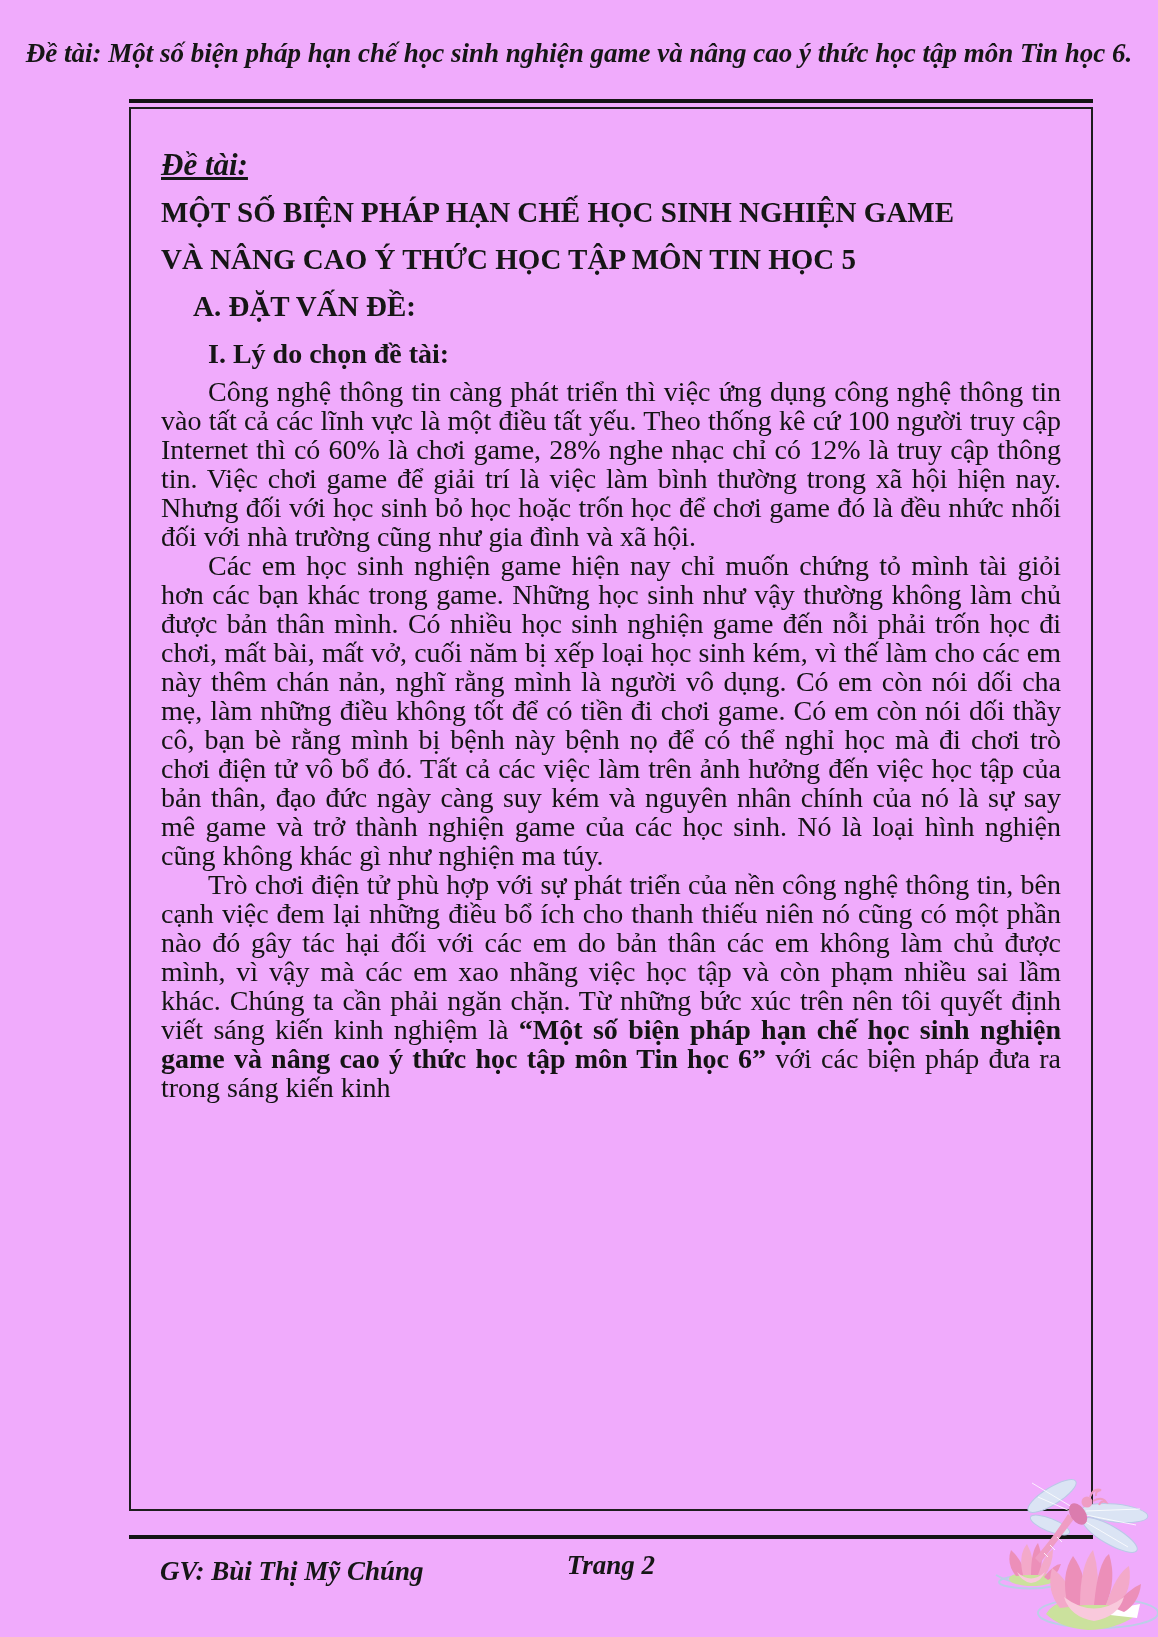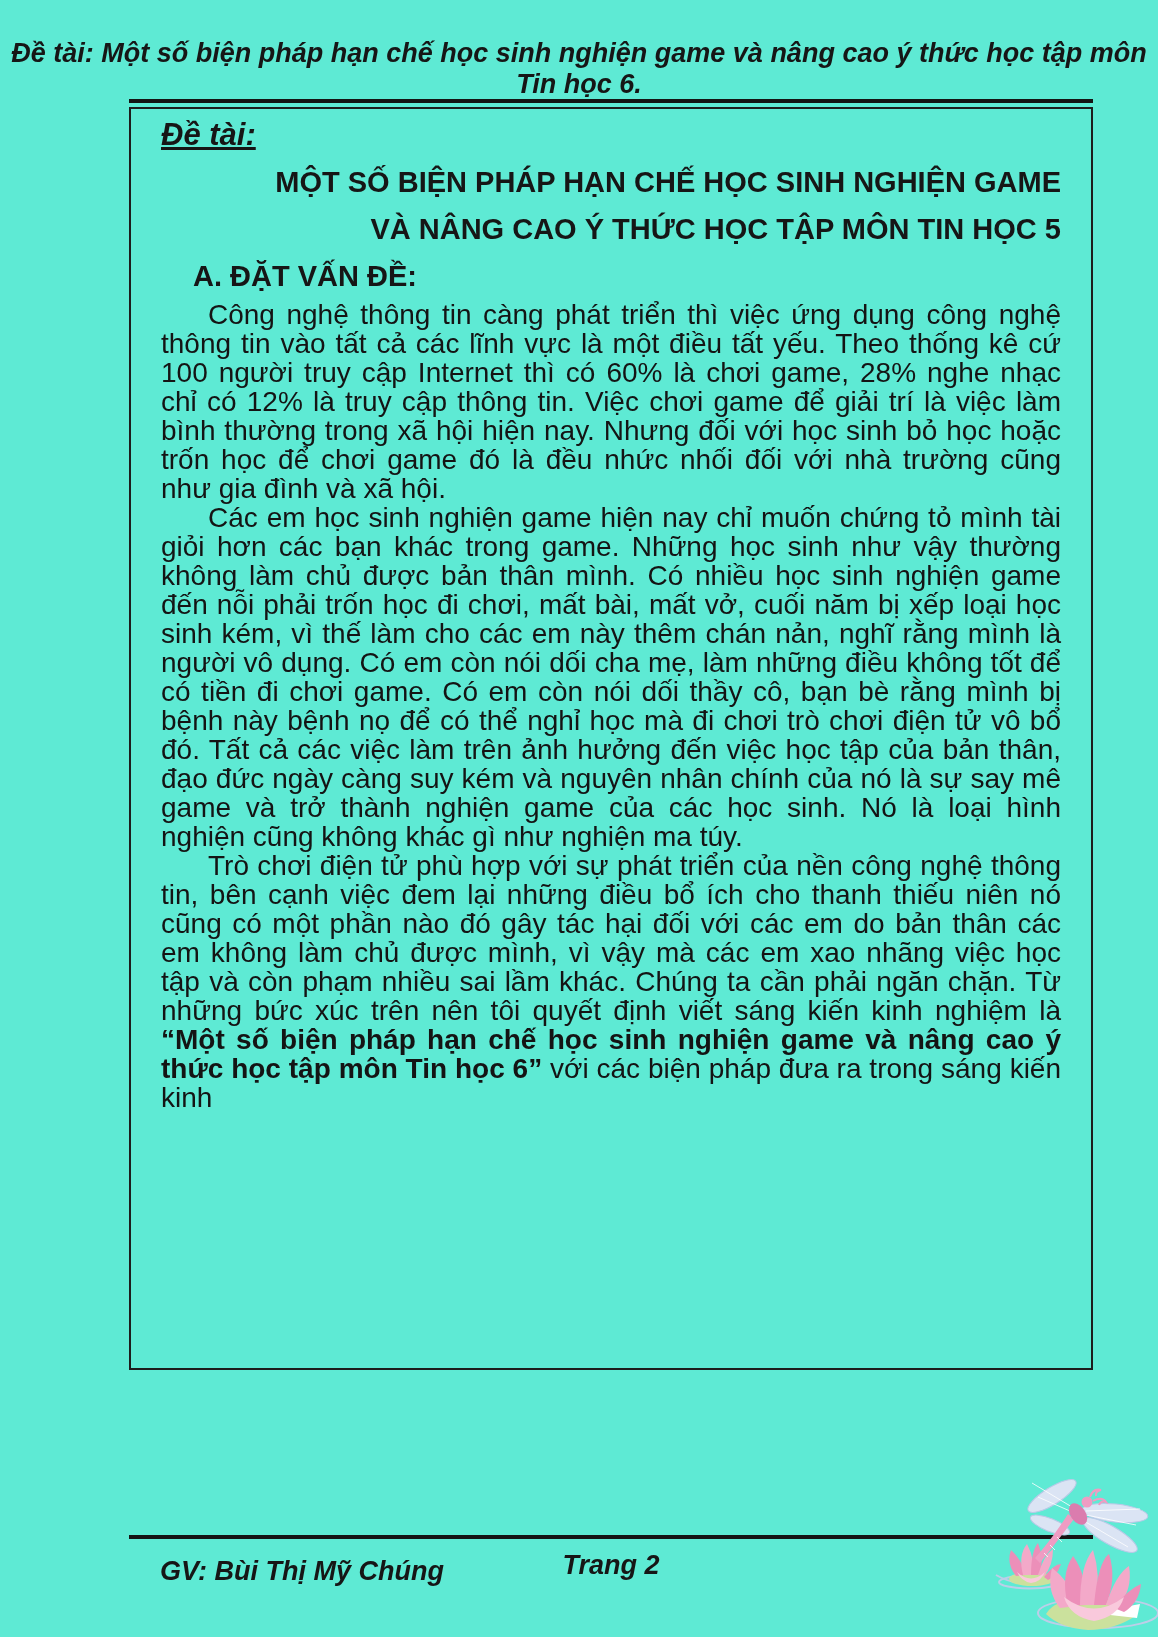--- a/index.html
+++ b/index.html
@@ -4,41 +4,41 @@
 <style>
   :root{
     --ink:#161616;
     --pink-body:#ef9cc3; --pink-deep:#db7cae; --pink-light:#f3a9c9;
     --pink-dark:#ec8fb9; --pink-pale:#f9c9dc; --wing:#dbe4f4; --wing-edge:#bac9e7;
     --leaf:#cbe19d; --ripple:#bccee8;
   }
   *{margin:0;padding:0;box-sizing:border-box;}
   html,body{background:#ffffff;}
   .page{
-    position:relative; width:1158px; height:1637px; background:#5eead4;
-    font-family:Liberation Sans, sans-serif; color:var(--ink);
+    position:relative; width:1158px; height:1637px; background:#f0abfc;
+    font-family:Liberation Serif, serif; color:var(--ink);
     overflow:hidden;
   }
   .running-header{
     position:absolute; top:38px; left:0; width:100%;
     text-align:center; font-size:27px; font-weight:bold; font-style:italic;
   }
   .header-rule{
     position:absolute; top:99px; left:129px; width:964px; height:0;
     border-top:4px solid #141414;
   }
   .content-box{
-    position:absolute; top:107px; left:129px; width:964px; height:1263px;
-    border:2px solid #1d1d1d; padding:1px 30px 0 30px; overflow:hidden;
+    position:absolute; top:107px; left:129px; width:964px; height:1404px;
+    border:2px solid #1d1d1d; padding:31px 30px 0 30px; overflow:hidden;
   }
   .topic-label{
     font-size:31px; font-weight:bold; font-style:italic;
     text-decoration:underline; line-height:49px;
   }
-  .doc-title{ font-size:29px; font-weight:bold; text-align:right; line-height:47px; }
+  .doc-title{ font-size:29px; font-weight:bold; text-align:left; line-height:47px; }
   .section-heading{ font-size:29px; font-weight:bold; line-height:47px;margin-left:32px; }
   .sub-heading{ font-size:28px; font-weight:bold; line-height:47px; text-indent:47px; }
   .body-para{
     font-size:28px; line-height:29px; text-align:justify; text-indent:47px;
     color:#141414;
   }
   .seg-bold{ font-weight:bold; }
   .bottom-rule{
     position:absolute; top:1535px; left:129px; width:964px; height:0;
     border-top:4px solid #141414;
@@ -70,20 +70,21 @@
     <span>Đề tài: Một số biện pháp hạn chế học sinh nghiện game và nâng cao ý thức học tập môn Tin học 6.</span>
   </div>
 
   <div class="header-rule"></div>
 
   <div class="content-box">
     <p class="topic-label">Đề tài:</p>
     <p class="doc-title">MỘT SỐ BIỆN PHÁP HẠN CHẾ HỌC SINH NGHIỆN GAME</p>
     <p class="doc-title">VÀ NÂNG CAO Ý THỨC HỌC TẬP MÔN TIN HỌC 5</p>
     <p class="section-heading">A. ĐẶT VẤN ĐỀ:</p>
+    <p class="sub-heading">I. Lý do chọn đề tài:</p>
     <div>
         <p class="body-para"><span>Công nghệ thông tin càng phát triển thì việc ứng dụng công nghệ thông tin vào tất cả các lĩnh vực là một điều tất yếu. Theo thống kê cứ 100 người truy cập Internet thì có 60% là chơi game, 28% nghe nhạc chỉ có 12% là truy cập thông tin. Việc chơi game để giải trí là việc làm bình thường trong xã hội hiện nay. Nhưng đối với học sinh bỏ học hoặc trốn học để chơi game đó là đều nhức nhối đối với nhà trường cũng như gia đình và xã hội.</span></p>
         <p class="body-para"><span>Các em học sinh nghiện game hiện nay chỉ muốn chứng tỏ mình tài giỏi hơn các bạn khác trong game. Những học sinh như vậy thường không làm chủ được bản thân mình. Có nhiều học sinh nghiện game đến nỗi phải trốn học đi chơi, mất bài, mất vở, cuối năm bị xếp loại học sinh kém, vì thế làm cho các em này thêm chán nản, nghĩ rằng mình là người vô dụng. Có em còn nói dối cha mẹ, làm những điều không tốt để có tiền đi chơi game. Có em còn nói dối thầy cô, bạn bè rằng mình bị bệnh này bệnh nọ để có thể nghỉ học mà đi chơi trò chơi điện tử vô bổ đó. Tất cả các việc làm trên ảnh hưởng đến việc học tập của bản thân, đạo đức ngày càng suy kém và nguyên nhân chính của nó là sự say mê game và trở thành nghiện game của các học sinh. Nó là loại hình nghiện cũng không khác gì như nghiện ma túy.</span></p>
         <p class="body-para"><span>Trò chơi điện tử phù hợp với sự phát triển của nền công nghệ thông tin, bên cạnh việc đem lại những điều bổ ích cho thanh thiếu niên nó cũng có một phần nào đó gây tác hại đối với các em do bản thân các em không làm chủ được mình, vì vậy mà các em xao nhãng việc học tập và còn phạm nhiều sai lầm khác. Chúng ta cần phải ngăn chặn. Từ những bức xúc trên nên tôi quyết định viết sáng kiến kinh nghiệm là </span><span class="seg-bold">“Một số biện pháp hạn chế học sinh nghiện game và nâng cao ý thức học tập môn Tin học 6”</span><span> với các biện pháp đưa ra trong sáng kiến kinh</span></p>
       </div>
   </div>
 
   <div class="bottom-rule"></div>
 
   <div class="running-footer">

